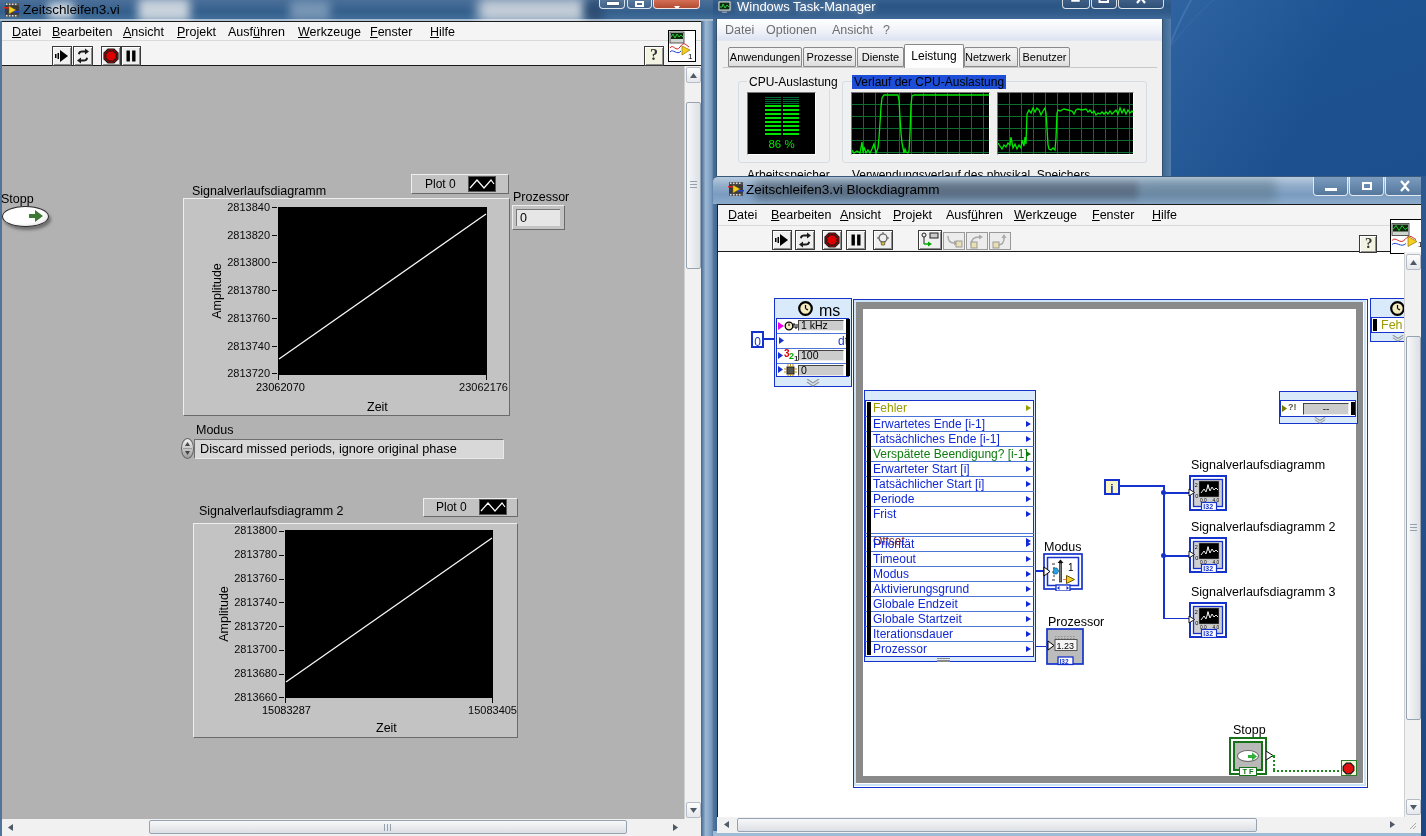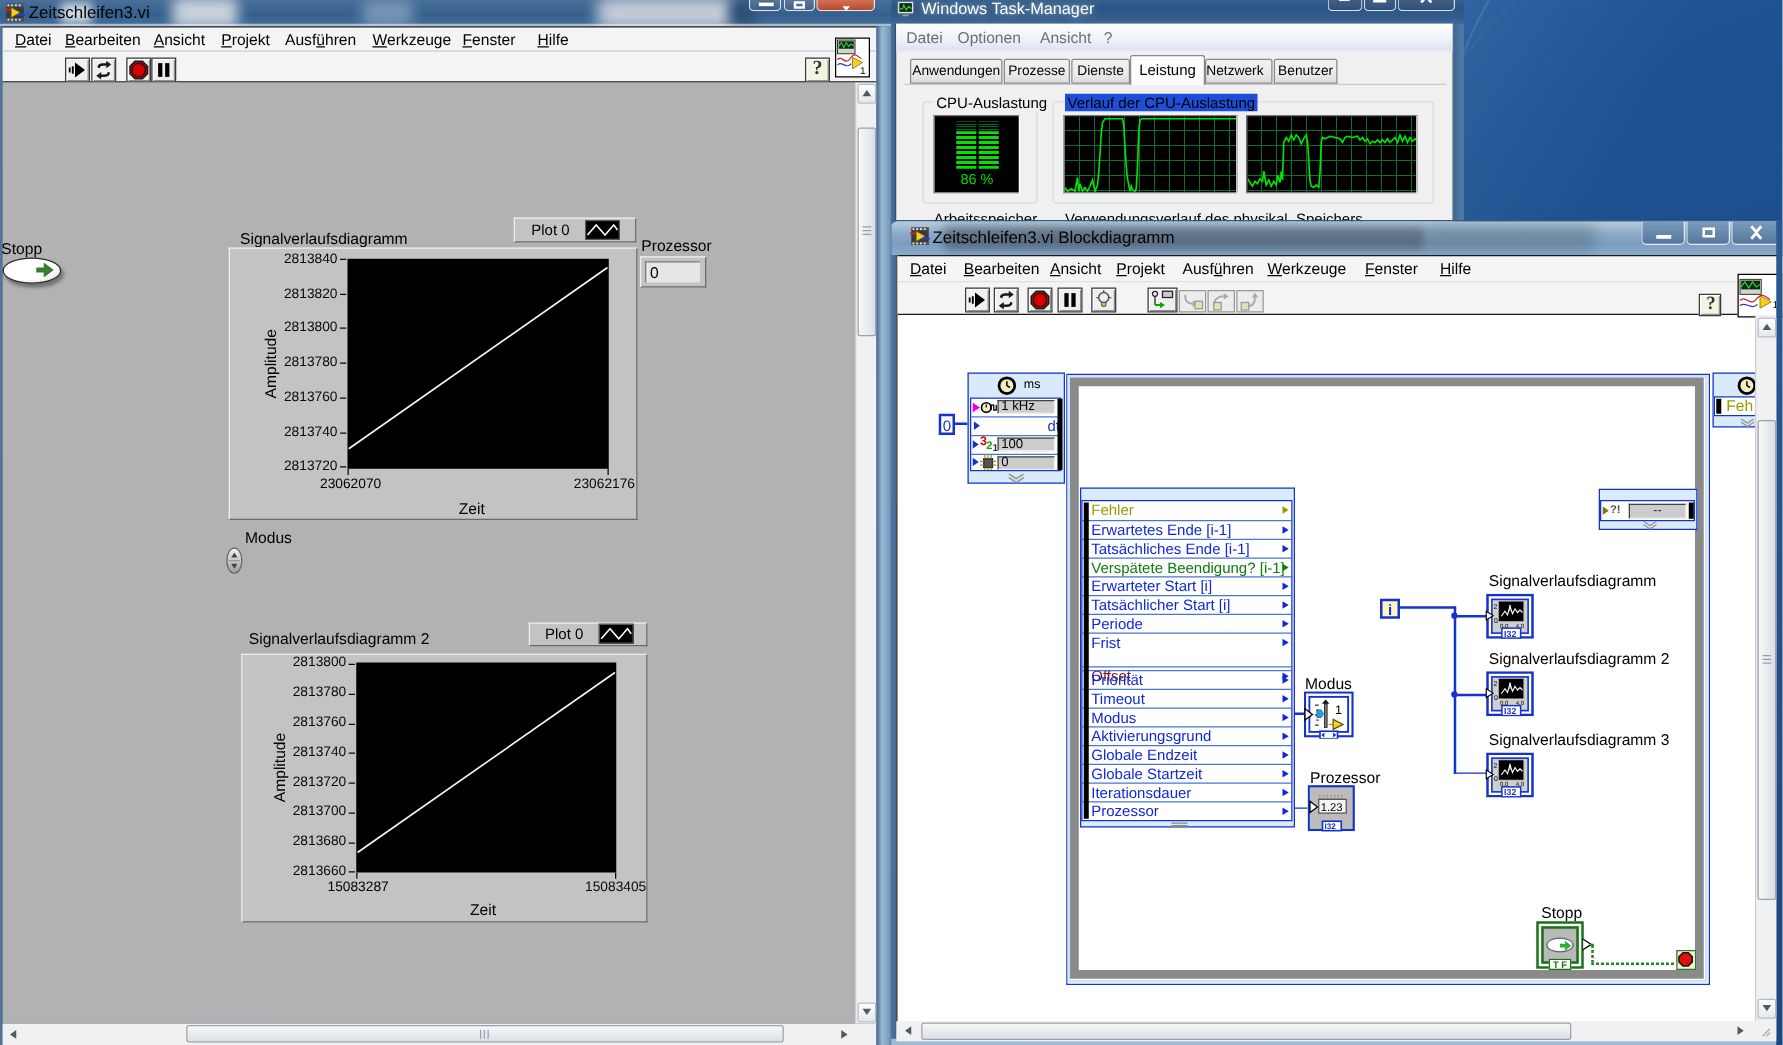--- a/index.html
+++ b/index.html
@@ -255,20 +255,23 @@
  <div class="tx" style="left:182px;top:284px;width:70px;text-align:center;font-size:12.5px;transform:rotate(-90deg)">Amplitude</div>
 
  <span class="tx" style="left:196px;top:423px;font-size:12.5px">Modus</span>
  <div class="ab" style="left:181px;top:438px;width:13px;height:21px;border-radius:50%;background:linear-gradient(180deg,#f2f2f2,#9f9f9f);border:1px solid #666;box-sizing:border-box">
    <svg width="11" height="19" viewBox="0 0 11 19">
         <polygon points="5.5,3 8,7 3,7" fill="#444"></polygon>
         <polygon points="5.5,16 8,12 3,12" fill="#444"></polygon>
         <line x1="1" y1="9.5" x2="10" y2="9.5" stroke="#888" stroke-width=".7"></line>
       </svg>
  </div>
+ <div class="ab" style="left:194px;top:439px;width:310px;height:20px;background:#d8d8d8;border:1px solid #6f6f6f;border-bottom-color:#e8e8e8;border-right-color:#e8e8e8;box-sizing:border-box">
+   <span class="tx" style="left:5px;top:2px;font-size:12.7px">Discard missed periods, ignore original phase</span>
+ </div>
 
  <span class="tx" style="left:513px;top:190px;font-size:12.5px">Prozessor</span>
  <div class="ab bevup" style="left:512px;top:205px;width:53px;height:25px"></div>
  <div class="ab" style="left:516px;top:209px;width:44px;height:17px;background:#e6e6e6;border-top:1px solid #777;border-left:1px solid #777;box-sizing:border-box">
    <span class="tx" style="left:3px;top:1px;font-size:12.5px">0</span>
  </div>
 
  <span class="tx" style="left:199px;top:504px;font-size:12.5px">Signalverlaufsdiagramm 2</span>
  <div class="ab bevup" style="left:193px;top:523px;width:325px;height:215px"></div>
  <div class="ab bevup" style="left:423px;top:498px;width:95px;height:19px"></div>
@@ -424,21 +427,21 @@
 
  <div class="ab" style="left:38px;top:155px;width:13px;height:17px;border:2px solid #1533cc;box-sizing:border-box;background:#fff;text-align:center"><span style="font-size:12px;color:#1533cc;position:relative;top:-1px">0</span></div>
  <div class="ab" style="left:51px;top:162px;width:10px;height:2px;background:#1533cc"></div>
 
  <div class="ab" style="left:61px;top:122px;width:78px;height:89px;border:1.5px solid #1533cc;box-sizing:border-box;background:#d9ebfb">
    <svg class="ab" style="left:22px;top:1px" width="17" height="17" viewBox="0 0 17 17">
         <circle cx="8.5" cy="8.5" r="6.3" fill="#f2ecc0" stroke="#000" stroke-width="2.2"></circle>
         <line x1="8.5" y1="8.5" x2="8.5" y2="5" stroke="#000" stroke-width="1.2"></line>
         <line x1="8.5" y1="8.5" x2="11" y2="10" stroke="#000" stroke-width="1.2"></line>
       </svg>
-   <span class="tx" style="left:44px;top:3px;font-size:10px;color:#000">ms</span>
+   <span class="tx" style="left:44px;top:3px;font-size:16px;color:#000">ms</span>
    <div class="ab" style="left:1px;top:19px;width:73px;height:59px;background:#fff;border:1px solid #1533cc;box-sizing:border-box">
 
      <div class="ab" style="left:0;top:0;width:100%;height:14px;border-bottom:1px solid #4a74d8">
        <svg class="ab" style="left:1px;top:3px" width="7" height="8">
             <polygon points="0,0 6,4 0,8" fill="#e800e8"></polygon>
           </svg>
        <svg class="ab" style="left:7px;top:1px" width="14" height="12" viewBox="0 0 14 12">
             <circle cx="5" cy="6" r="3.8" fill="#f2ecc0" stroke="#000" stroke-width="1.3"></circle>
             <line x1="5" y1="6" x2="5" y2="3.5" stroke="#000"></line>
             <polyline points="9,8 9,4 11,4 11,8 13,8 13,4" stroke="#000" fill="none" stroke-width="1"></polyline>

